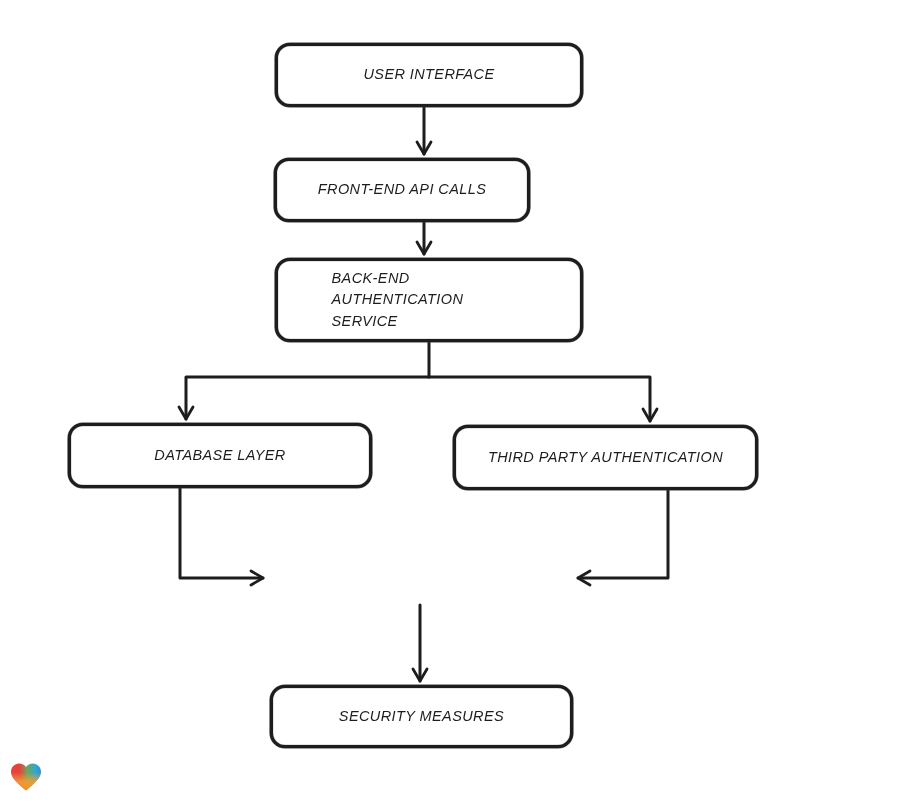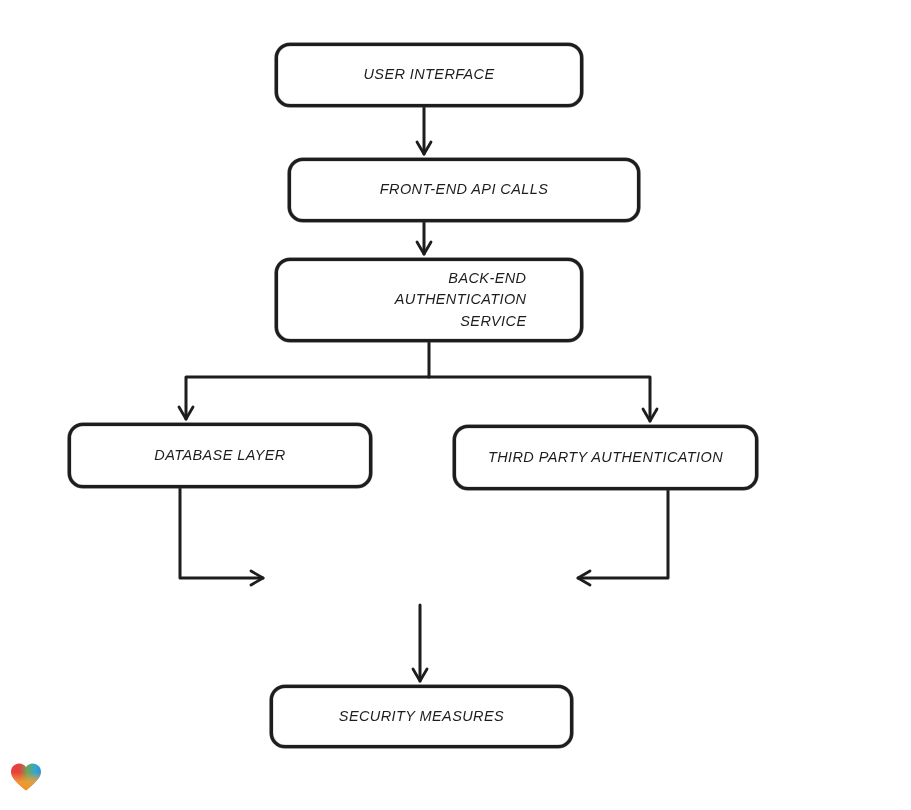--- a/index.html
+++ b/index.html
@@ -27,37 +27,37 @@
     position: absolute;
     z-index: 2;
     box-sizing: border-box;
     background: #ffffff;
     border: 3px solid #1d1d1d;
     border-radius: 15px;
     box-shadow: 0 0 0 0.6px #3a3a3a, inset 0 0 0 0.5px #c9c9c9;
     display: flex;
     align-items: center;
     justify-content: center;
-    text-align: right;
+    text-align: left;
   }
   .node .label {
     display: inline-block;
     font-size: 14.5px;
     font-style: italic;
     letter-spacing: 0.4px;
     line-height: 1.45;
     color: #1d1d1d;
     text-transform: uppercase;
   }
   .node .wrap-2 {
     max-width: 195px;
     font-style: italic;
   }
   .node-ui { left: 275px; top: 43px;  width: 308px; height: 64px; }
-  .node-fe { left: 288px; top: 158px; width: 352px; height: 64px; }
+  .node-fe { left: 274px; top: 158px; width: 256px; height: 64px; }
   .node-be { left: 275px; top: 258px; width: 308px; height: 84px; }
   .node-db { left: 68px;  top: 423px; width: 304px; height: 65px; }
   .node-tp { left: 453px; top: 425px; width: 305px; height: 65px; }
   .node-ss { left: 268px; top: 541px; width: 305px; height: 64px; }
   .node-sm { left: 270px; top: 685px; width: 303px; height: 63px; }
   .logo {
     position: absolute;
     left: 8px;
     top: 759px;
     width: 36px;

